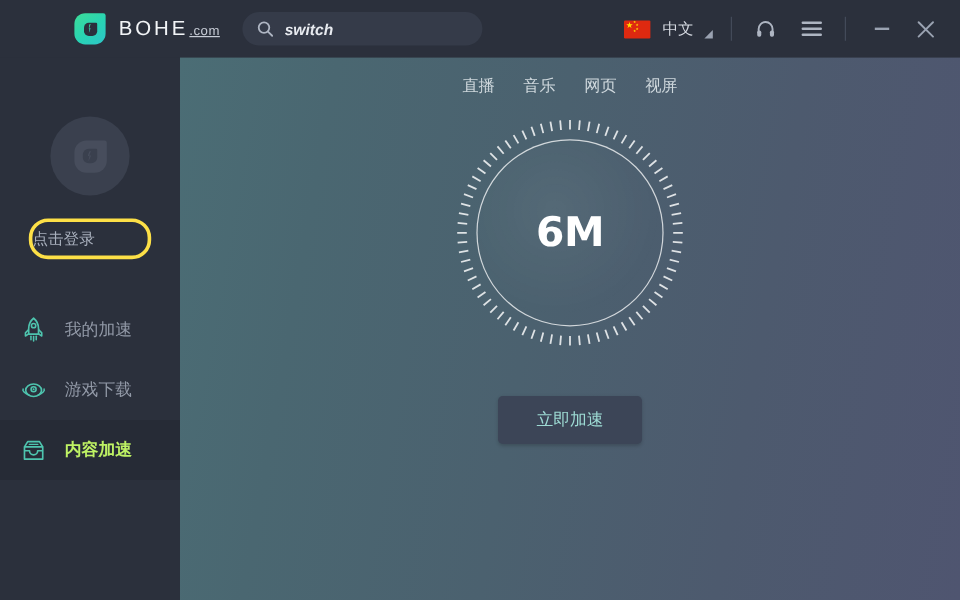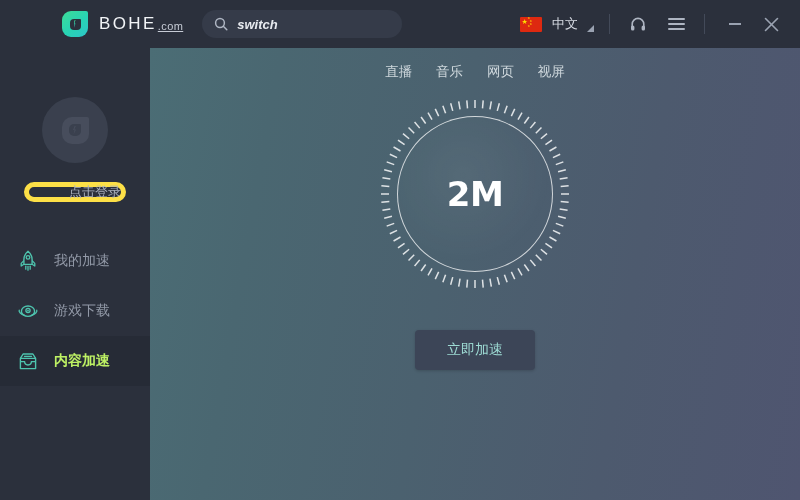--- a/index.html
+++ b/index.html
@@ -177,25 +177,25 @@
   }
   .avatar-mark .av-inner::after {
     content:"";
     position:absolute; left:4px; top:1.5px;
     width:3px; height:9px;
     background:#474d5c;
     clip-path: polygon(60% 0,100% 0,45% 45%,100% 45%,20% 100%,50% 50%,0 50%);
   }
 
   .login-btn {
-    width: 102px; height: 20px;
+    width: 102px; height: 34px;
     margin: 19px auto 0;
-    border: 5px solid #fde047;
+    border: 3px solid #fde047;
     border-radius: 16px;
-    display: flex; align-items: center; justify-content: flex-end;
+    display: flex; align-items: center; justify-content: flex-start;
     color: #aab1be;
     font-size: 13px;
     background: transparent;
   }
 
   .nav { margin-top: 34px; }
   .nav-item {
     height: 50px;
     display: flex;
     align-items: center;
@@ -462,21 +462,21 @@
           <line x1="39.72" y1="29.12" x2="34.58" y2="22.99" stroke="rgba(255,255,255,0.82)" stroke-width="1.5"></line>
           <line x1="45.67" y1="24.55" x2="41.08" y2="18.00" stroke="rgba(255,255,255,0.82)" stroke-width="1.5"></line>
           <line x1="52.00" y1="20.52" x2="48.00" y2="13.59" stroke="rgba(255,255,255,0.82)" stroke-width="1.5"></line>
           <line x1="58.65" y1="17.06" x2="55.27" y2="9.81" stroke="rgba(255,255,255,0.82)" stroke-width="1.5"></line>
           <line x1="65.59" y1="14.19" x2="62.85" y2="6.67" stroke="rgba(255,255,255,0.82)" stroke-width="1.5"></line>
           <line x1="72.74" y1="11.93" x2="70.67" y2="4.20" stroke="rgba(255,255,255,0.82)" stroke-width="1.5"></line>
           <line x1="80.07" y1="10.31" x2="78.68" y2="2.43" stroke="rgba(255,255,255,0.82)" stroke-width="1.5"></line>
           <line x1="87.50" y1="9.33" x2="86.81" y2="1.36" stroke="rgba(255,255,255,0.82)" stroke-width="1.5"></line>
         </svg>
       <div class="gauge-circle">
-        <span class="gauge-value">2M</span>
+        <span class="gauge-value">6M</span>
       </div>
     </div>
 
     <div class="cta-btn">
       <span>立即加速</span>
     </div>
 
   </div>
 </div>
 

